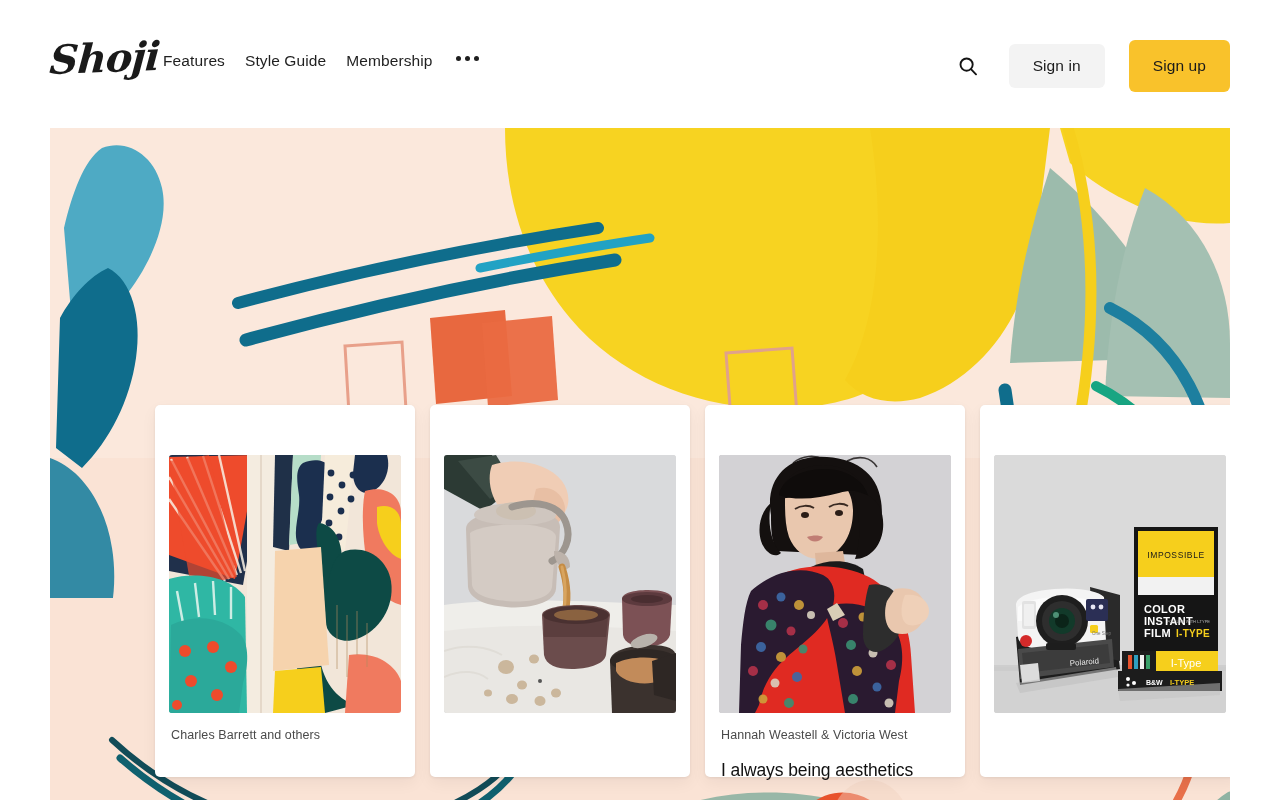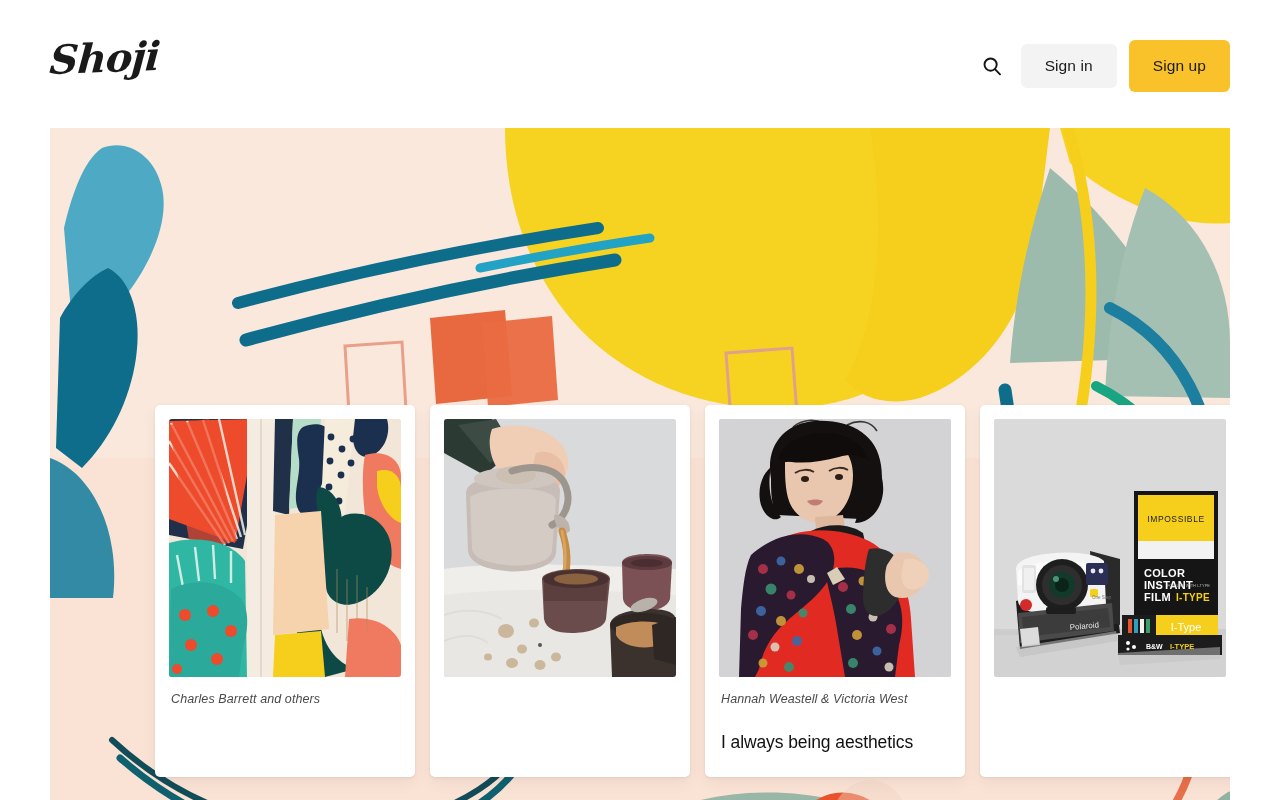--- a/index.html
+++ b/index.html
@@ -45,21 +45,21 @@
     padding: 0 4px 6px 4px;
     cursor: pointer;
   }
   .nav-more i {
     display: block; width: 5px; height: 5px;
     border-radius: 50%; background: #1f1f1f;
   }
 
   .header-right {
     position: absolute; right: 50px; top: 40px;
-    display: flex; align-items: center; gap: 0;
+    display: flex; align-items: center; gap: 12px;
   }
   .search-btn {
     width: 44px; height: 42px;
     display: flex; align-items: center; justify-content: center;
     cursor: pointer;
     margin-right: 7px;
   }
   .btn {
     border: none;
     font-family: "Liberation Sans", sans-serif;
@@ -112,45 +112,55 @@
     flex-direction: column;
     cursor: pointer;
   }
   .card-media {
     width: 232px; height: 258px;
     border-radius: 3px;
     overflow: hidden;
     position: relative;
     background: #d8d8d8;
     flex: none;
+    margin-top: 36px;
   }
   .card-media svg { display: block; width: 100%; height: 100%; }
   .card-body { padding: 14px 0 18px 2px; }
   .card-author {
     font-size: 12.5px;
     color: #4a4a4a;
     letter-spacing: 0.1px;
-    margin-bottom: 24px;
+    margin-bottom: 16px;
     line-height: 1.3;
-    font-style: italic;
   }
   .card-title {
     font-size: 17.5px;
     color: #111111;
     line-height: 1.32;
     letter-spacing: -0.1px;
   }
 </style>
 </head>
 <body>
 
 <div class="header">
 
   <div class="logo">Shoji</div>
 
+  <nav class="nav">
+    <span class="nav-item">Features</span>
+    <span class="nav-item">Style Guide</span>
+    <span class="nav-item">Membership</span>
+    <span class="nav-more">
+        <i></i>
+        <i></i>
+        <i></i>
+      </span>
+  </nav>
 
   <div class="header-right">
     <div class="search-btn">
       <svg width="20" height="20" viewBox="0 0 20 20" fill="none" aria-hidden="true">
         <circle cx="8.6" cy="8.6" r="6.1" stroke="#141414" stroke-width="1.9"></circle>
         <line x1="13.2" y1="13.4" x2="18" y2="18.3" stroke="#141414" stroke-width="1.9" stroke-linecap="round"></line>
       </svg>
     </div>
     <button class="btn btn-signin">Sign in</button>
     <button class="btn btn-signup">Sign up</button>

